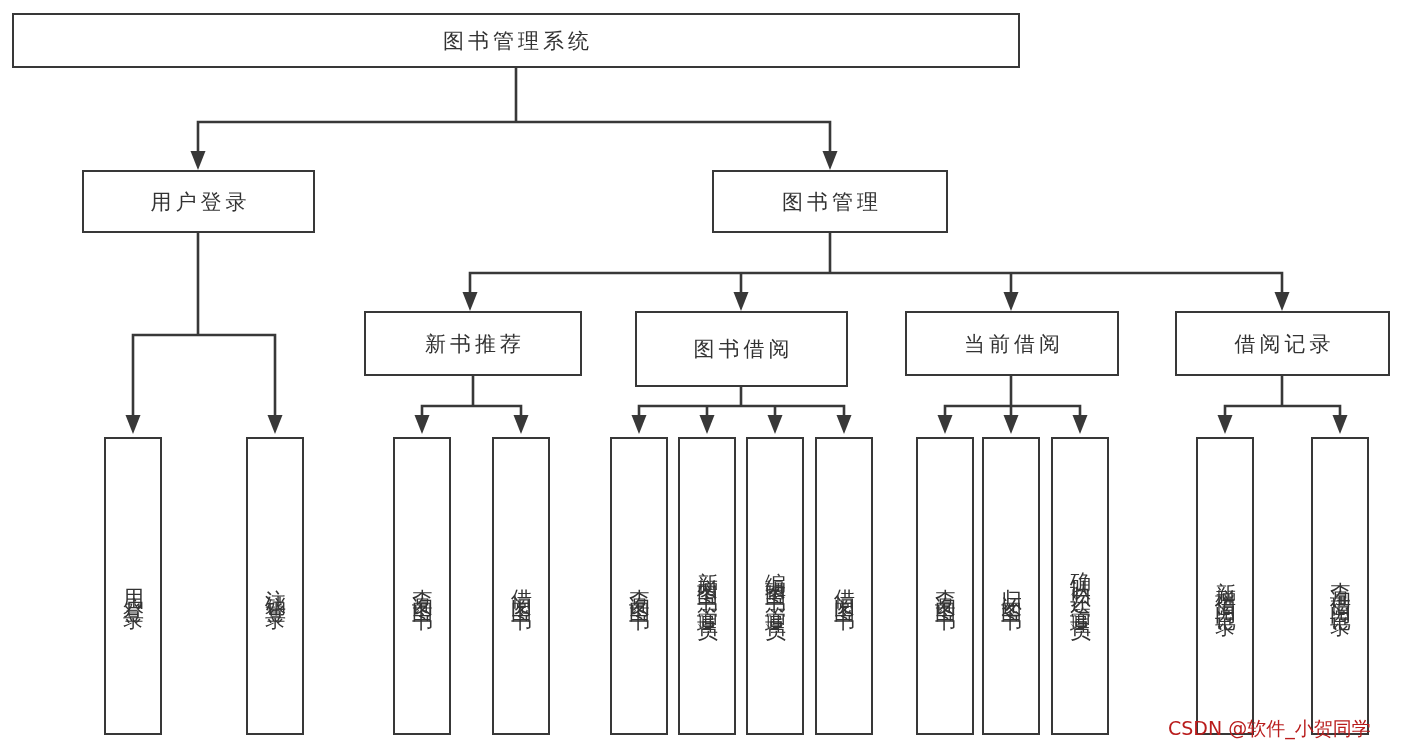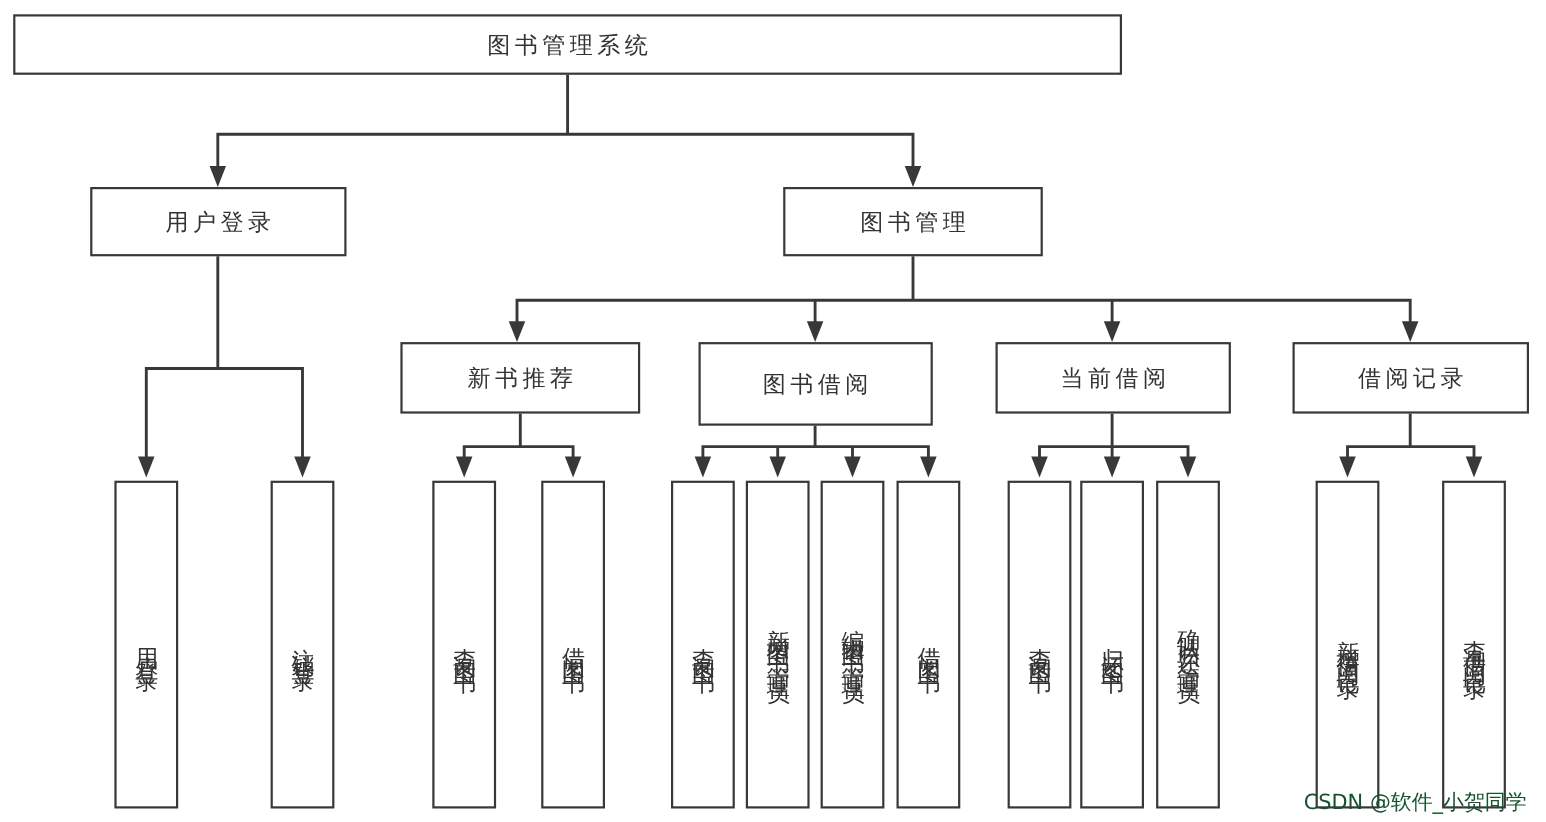--- a/index.html
+++ b/index.html
@@ -39,24 +39,24 @@
     font-size: 21px;
     letter-spacing: 7px;
     line-height: 1;
   }
   .watermark {
     position: absolute;
     left: 1168px;
     top: 716px;
     width: 237px;
     font-size: 19px;
-    color: #14532d;
+    color: #b91c1c;
     white-space: nowrap;
     z-index: 5;
-    text-align: center;
+    text-align: left;
   }
 </style>
 </head>
 <body>
 
 <div class="canvas">
 
   <svg class="connectors" viewBox="0 0 1405 747" xmlns="http://www.w3.org/2000/svg">
     <g stroke="#383838" stroke-width="2.6" fill="none" stroke-linecap="square">
 

